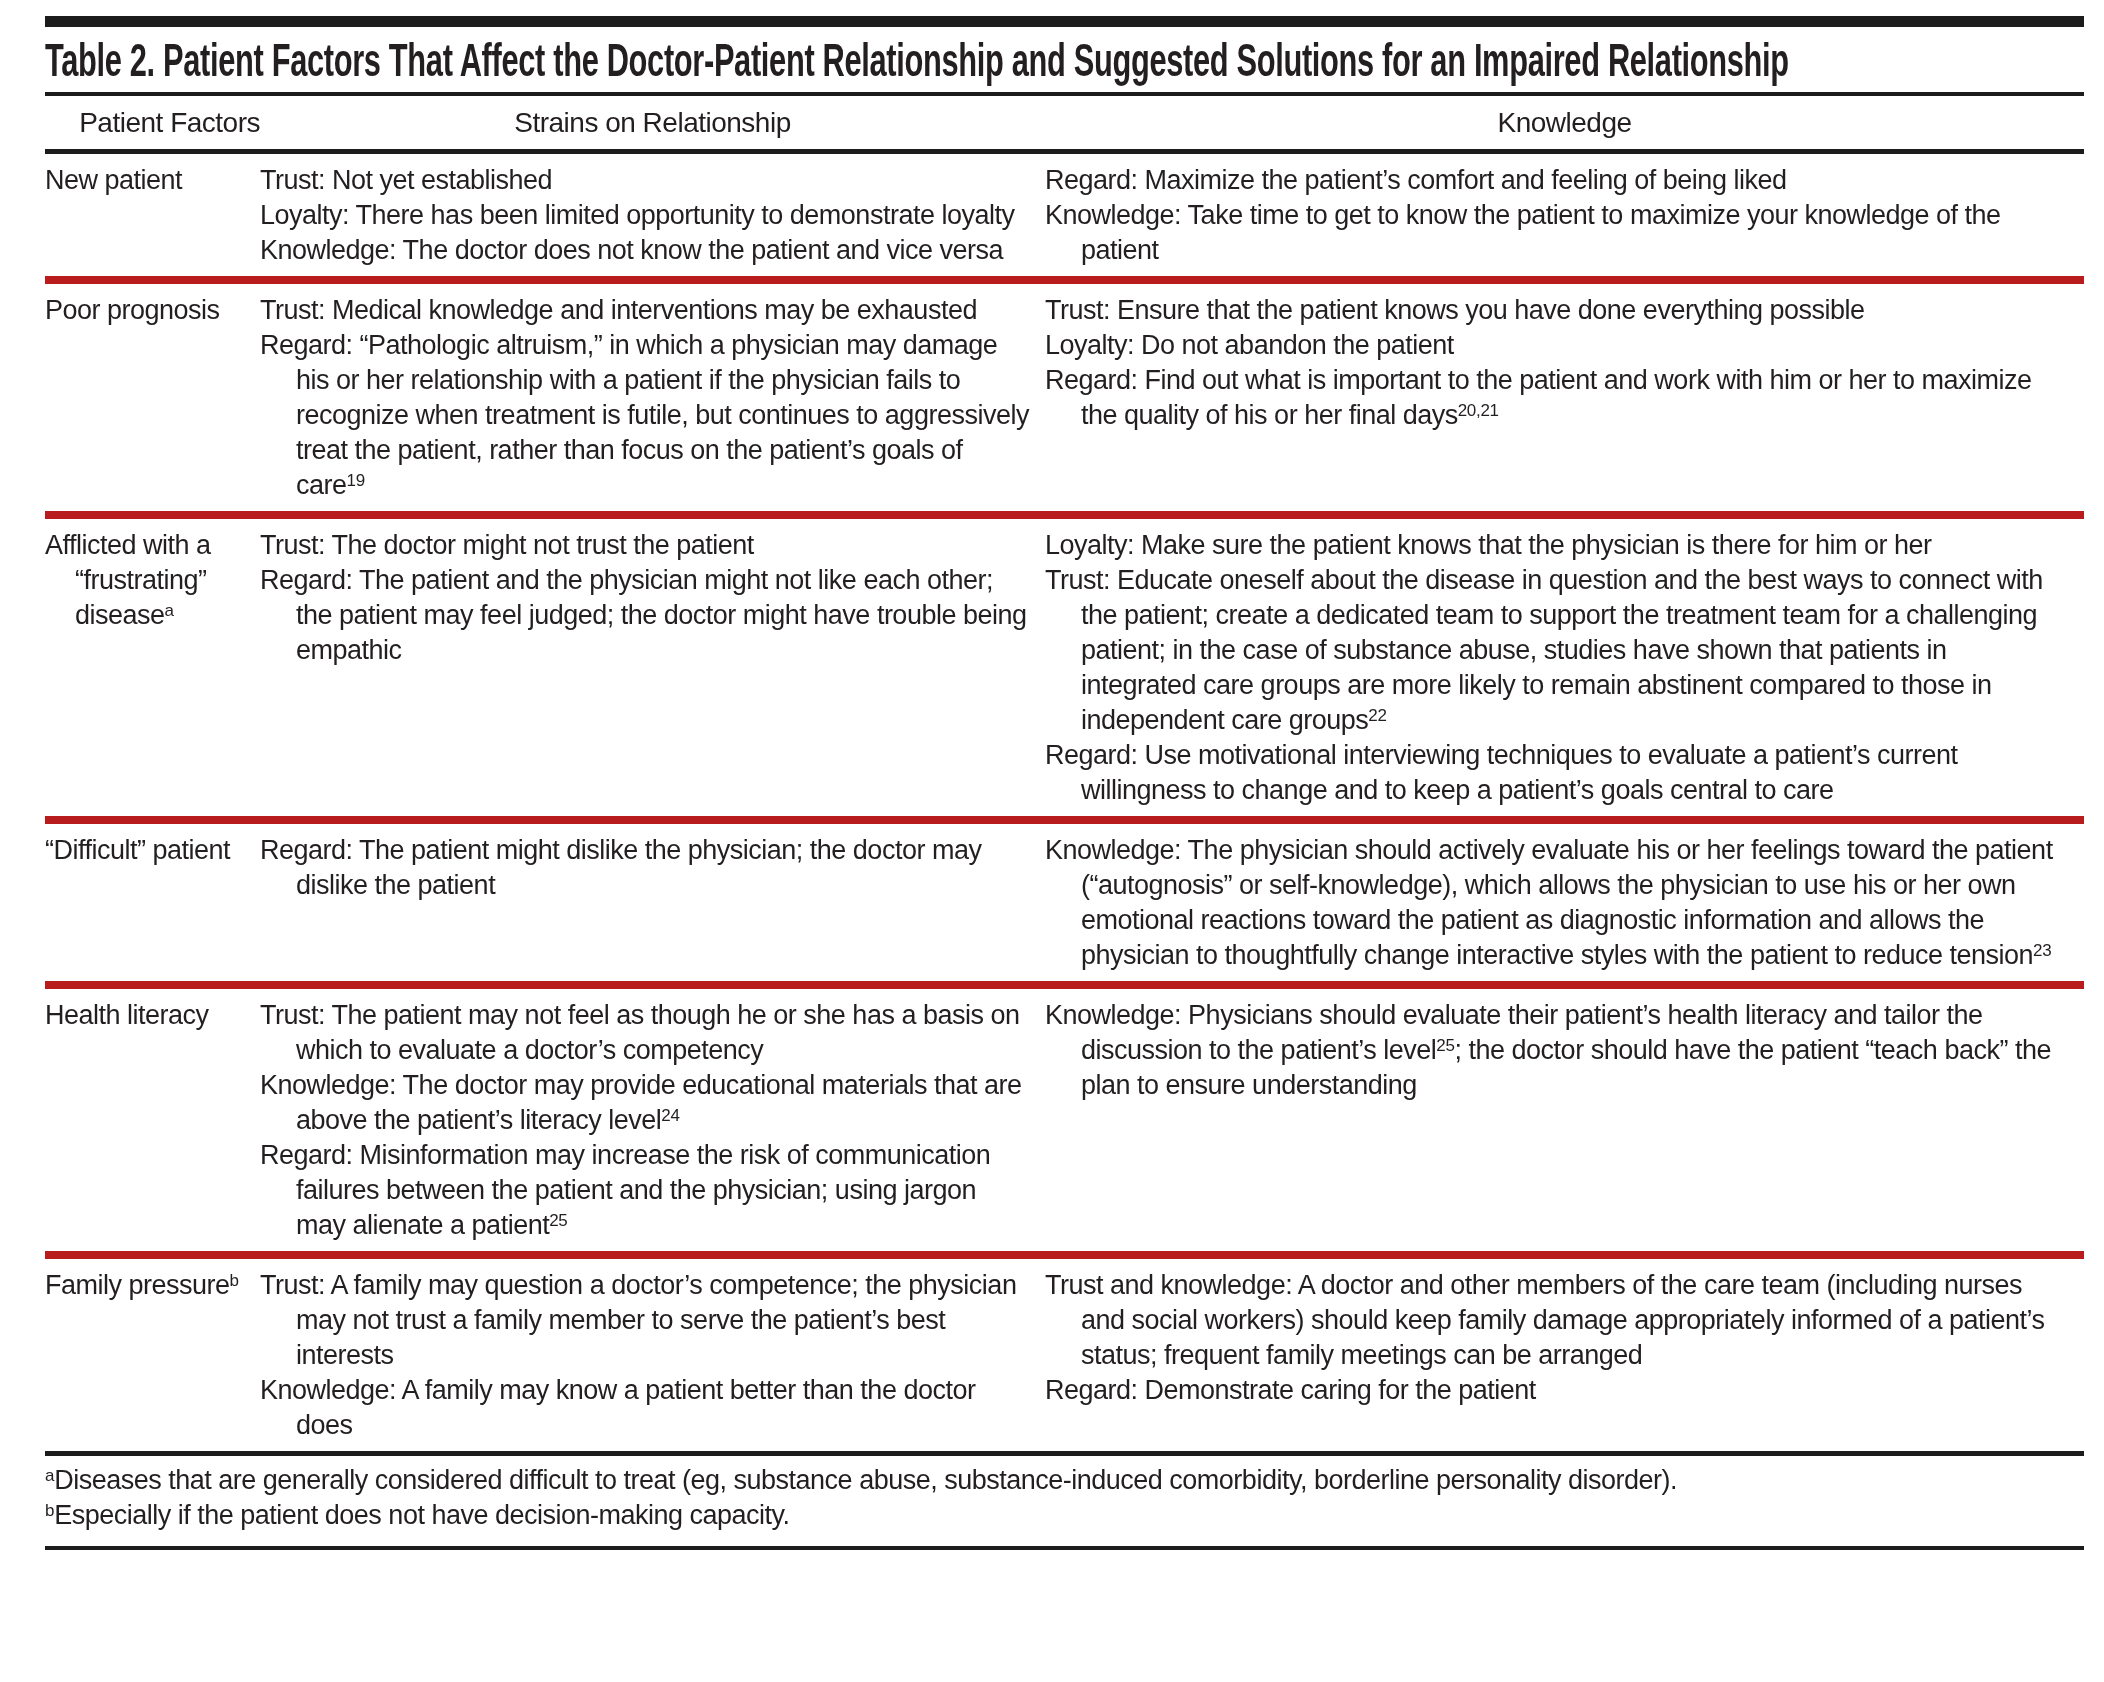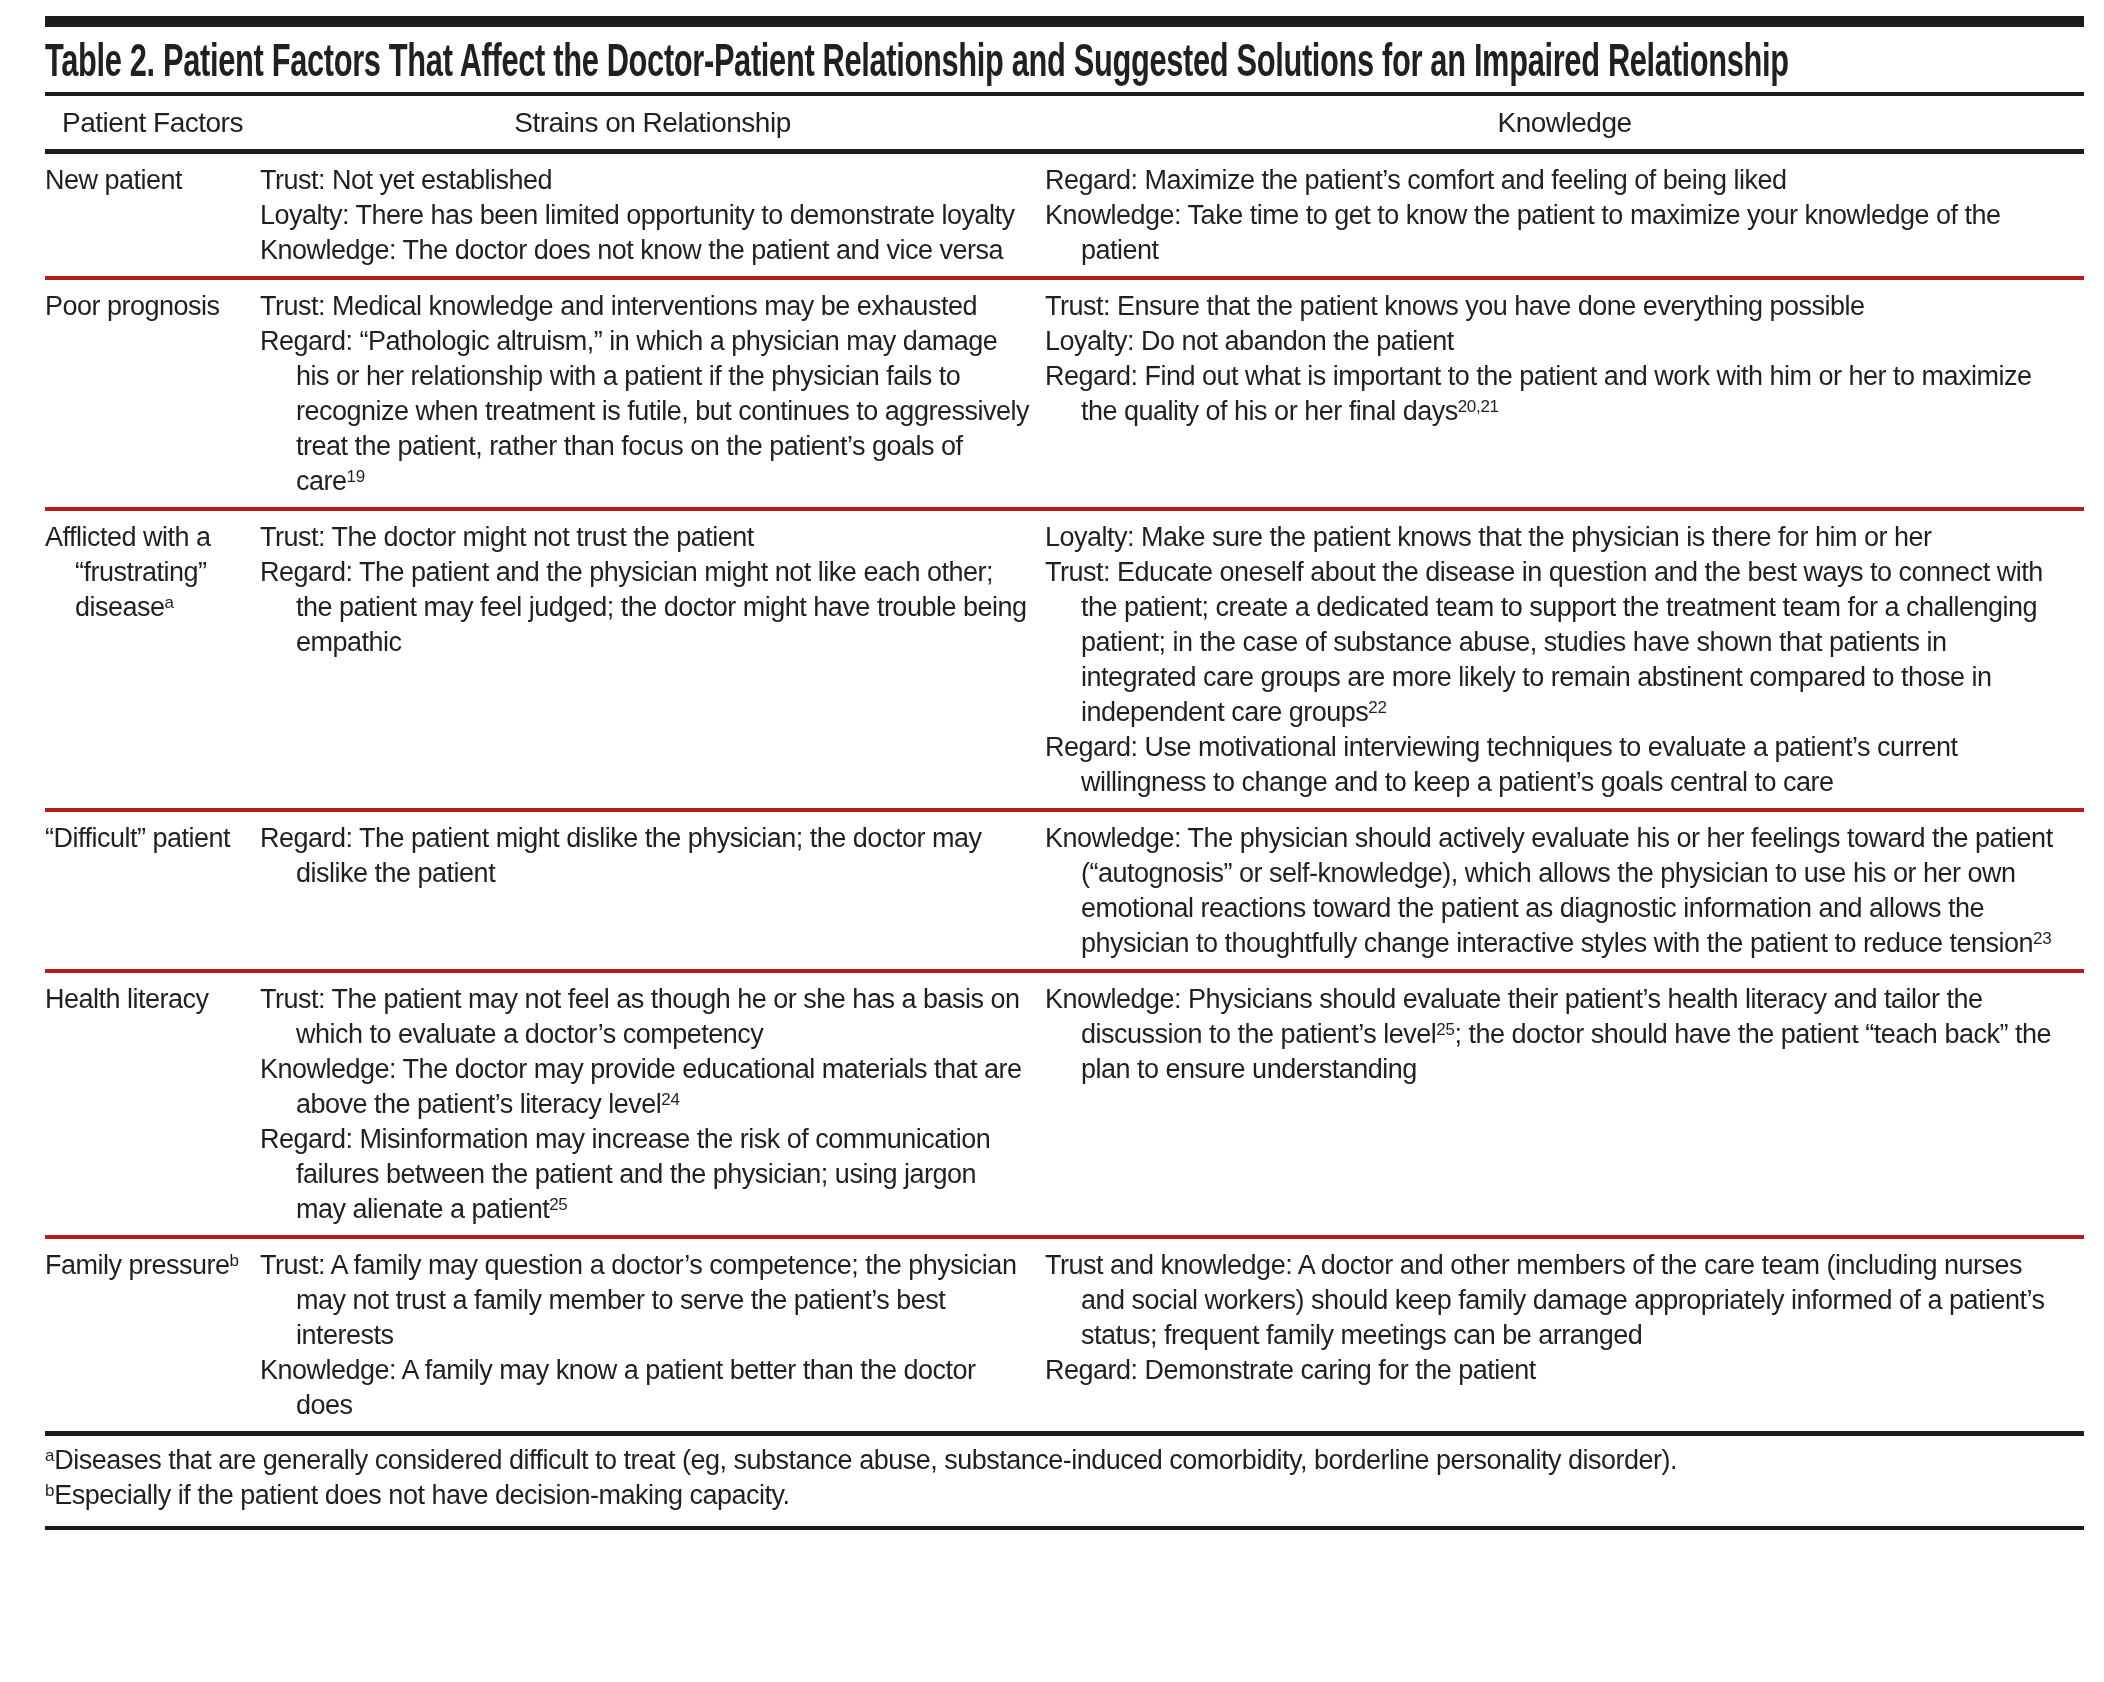--- a/index.html
+++ b/index.html
@@ -13,23 +13,23 @@
   .top-bar { height: 11px; background: #1c1c1c; }
   .title { font-size: 46px; font-weight: bold; line-height: 56px; margin: 5px 0 4px 0; white-space: nowrap; overflow: hidden; }
   .squeeze { display: inline-block; transform: scaleX(0.67); transform-origin: 0 60%; letter-spacing: -0.5px; }
   .rule { background: #1c1c1c; }
   .rule-title { height: 4px; }
   .rule-head { height: 5px; }
   .rule-foot { height: 5px; }
   .rule-bottom { height: 4px; margin-top: 6px; }
   .grid { display: grid; grid-template-columns: 215px 785px 1fr; }
   .colheads { padding: 9px 0 9px 0; font-size: 28px; line-height: 35px; letter-spacing: -0.5px; }
-  .ch1 { text-align: center; }
+  .ch1 { text-align: right; }
   .ch2, .ch3 { text-align: center; }
-  .row { border-bottom: 4px solid #b91c1c; padding: 9px 0 8px 0; font-size: 27px; line-height: 35px; letter-spacing: -0.5px; }
+  .row { border-bottom: 8px solid #b91c1c; padding: 9px 0 8px 0; font-size: 27px; line-height: 35px; letter-spacing: -0.5px; }
   #rows .row:last-child { border-bottom: none; }
   .cell { padding-right: 16px; }
   .factor { padding-left: 30px; text-indent: -30px; padding-right: 14px; }
   .item { padding-left: 36px; text-indent: -36px; }
   sup { font-size: 17px; letter-spacing: -0.3px; vertical-align: baseline; position: relative; top: -0.5em; line-height: 0; }
   #footnotes { padding: 7px 0 7px 0; font-size: 27px; line-height: 35px; letter-spacing: -0.5px; }
   .footnote { white-space: nowrap; overflow: hidden; }
 </style>
 </head>
 <body>

